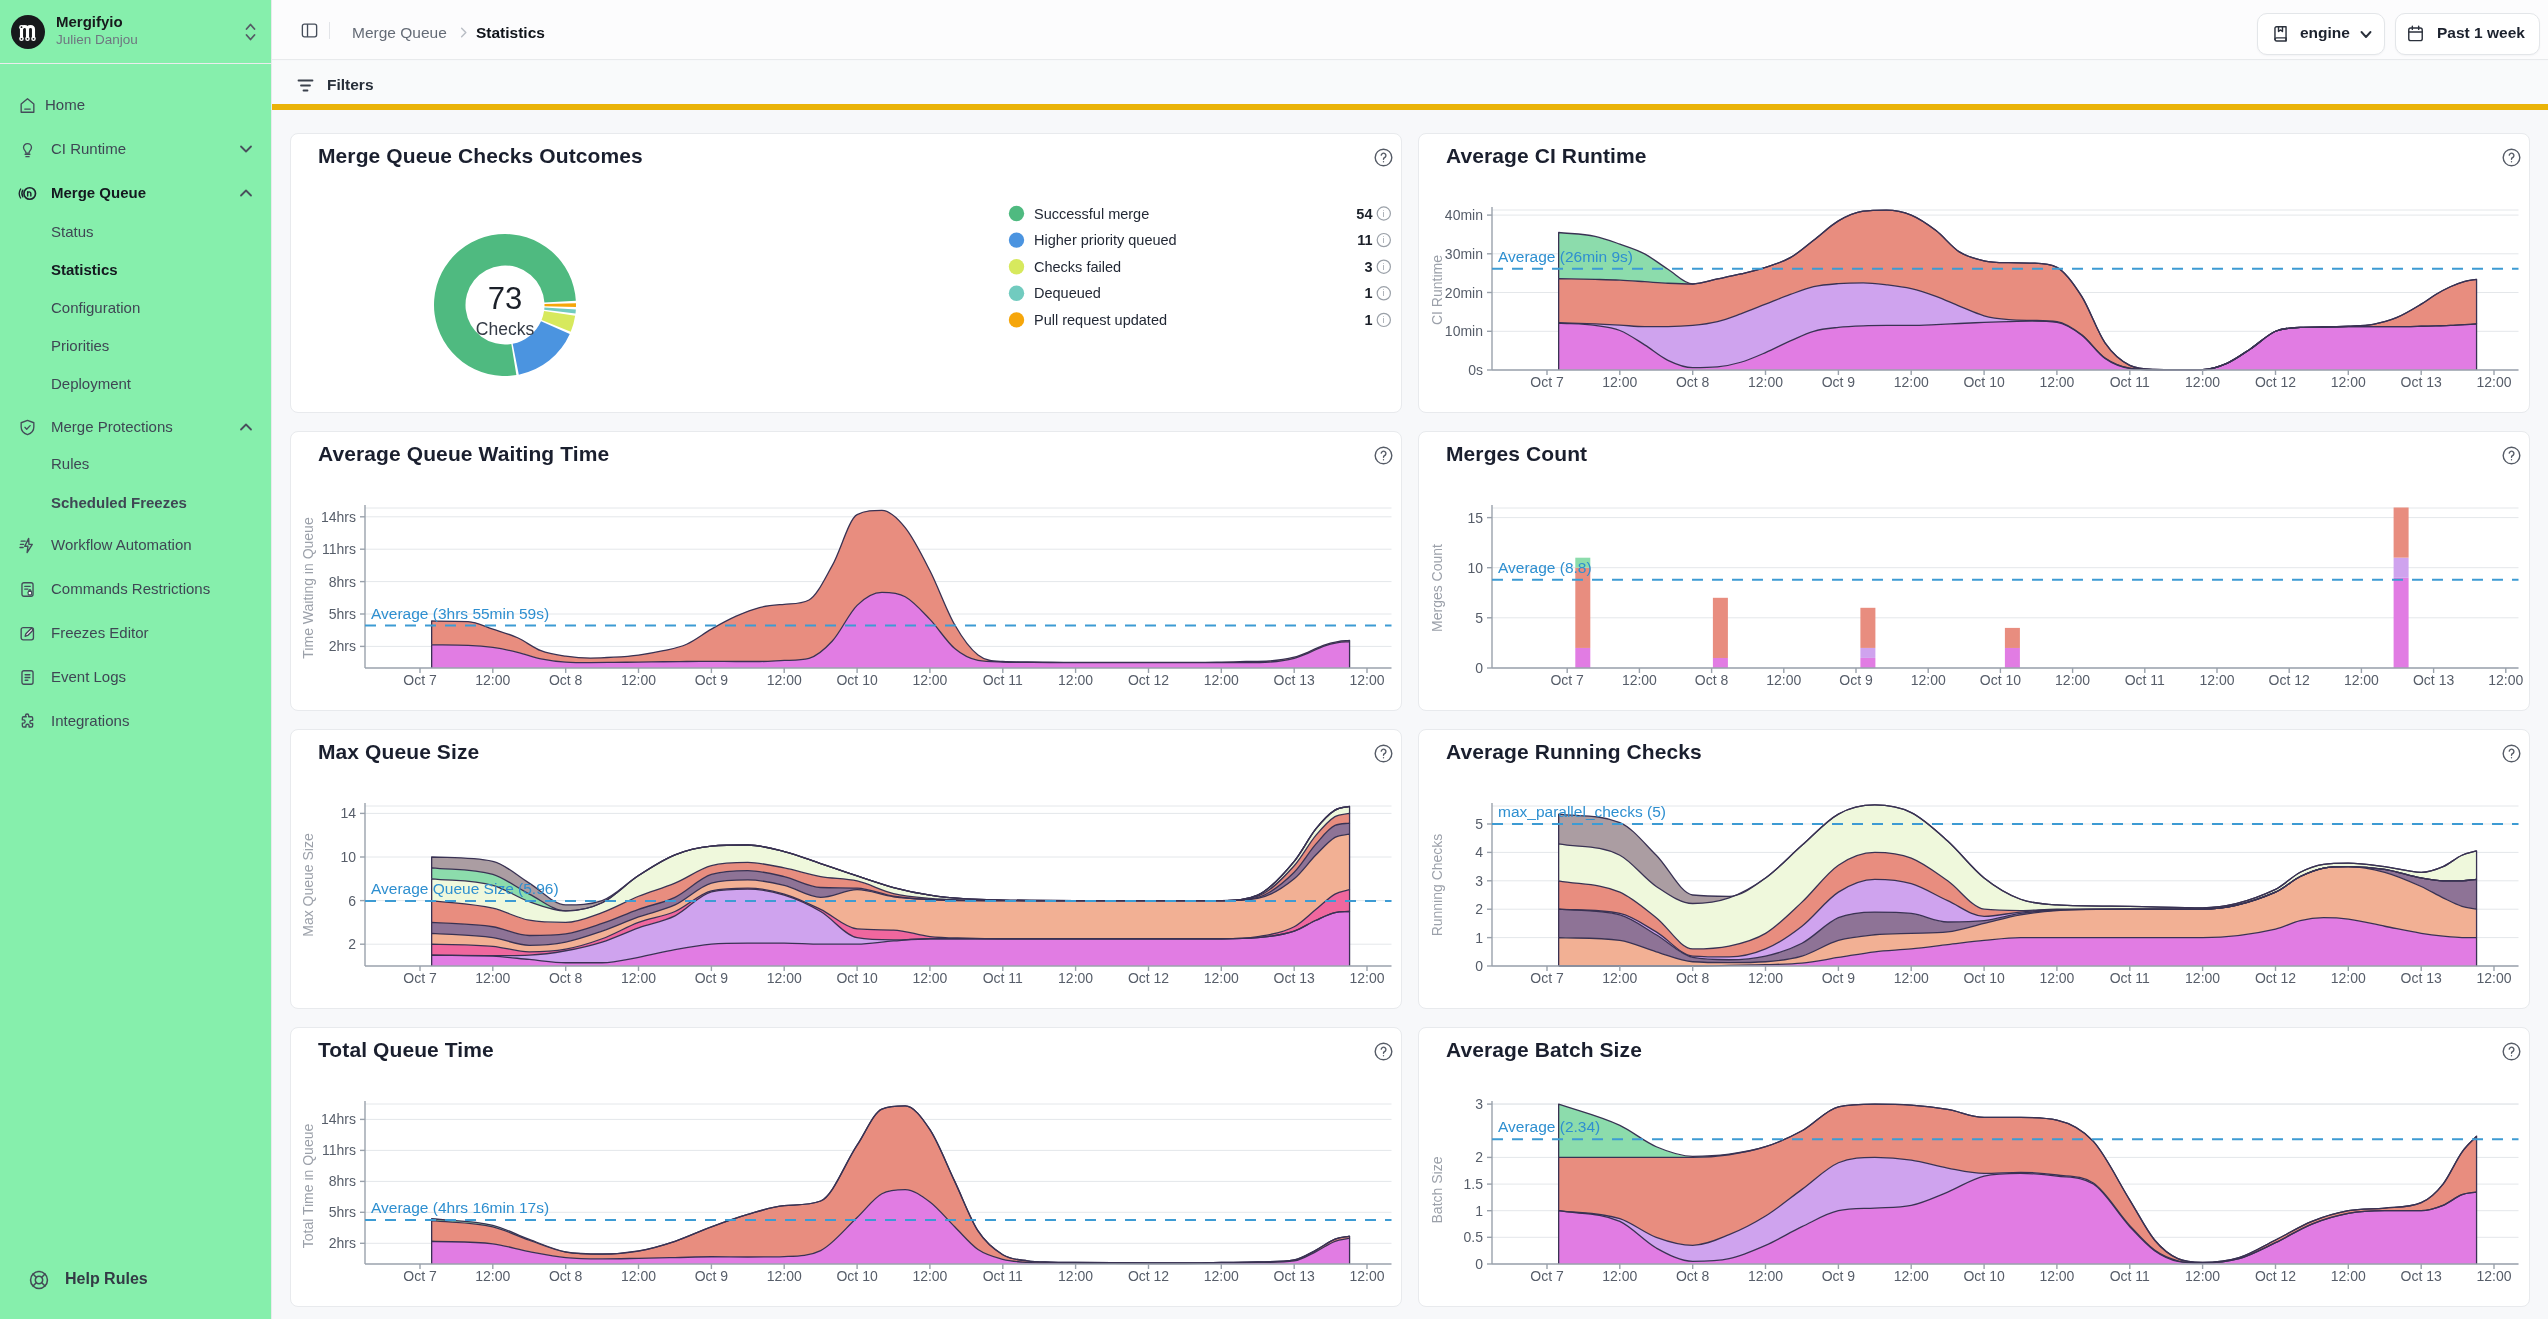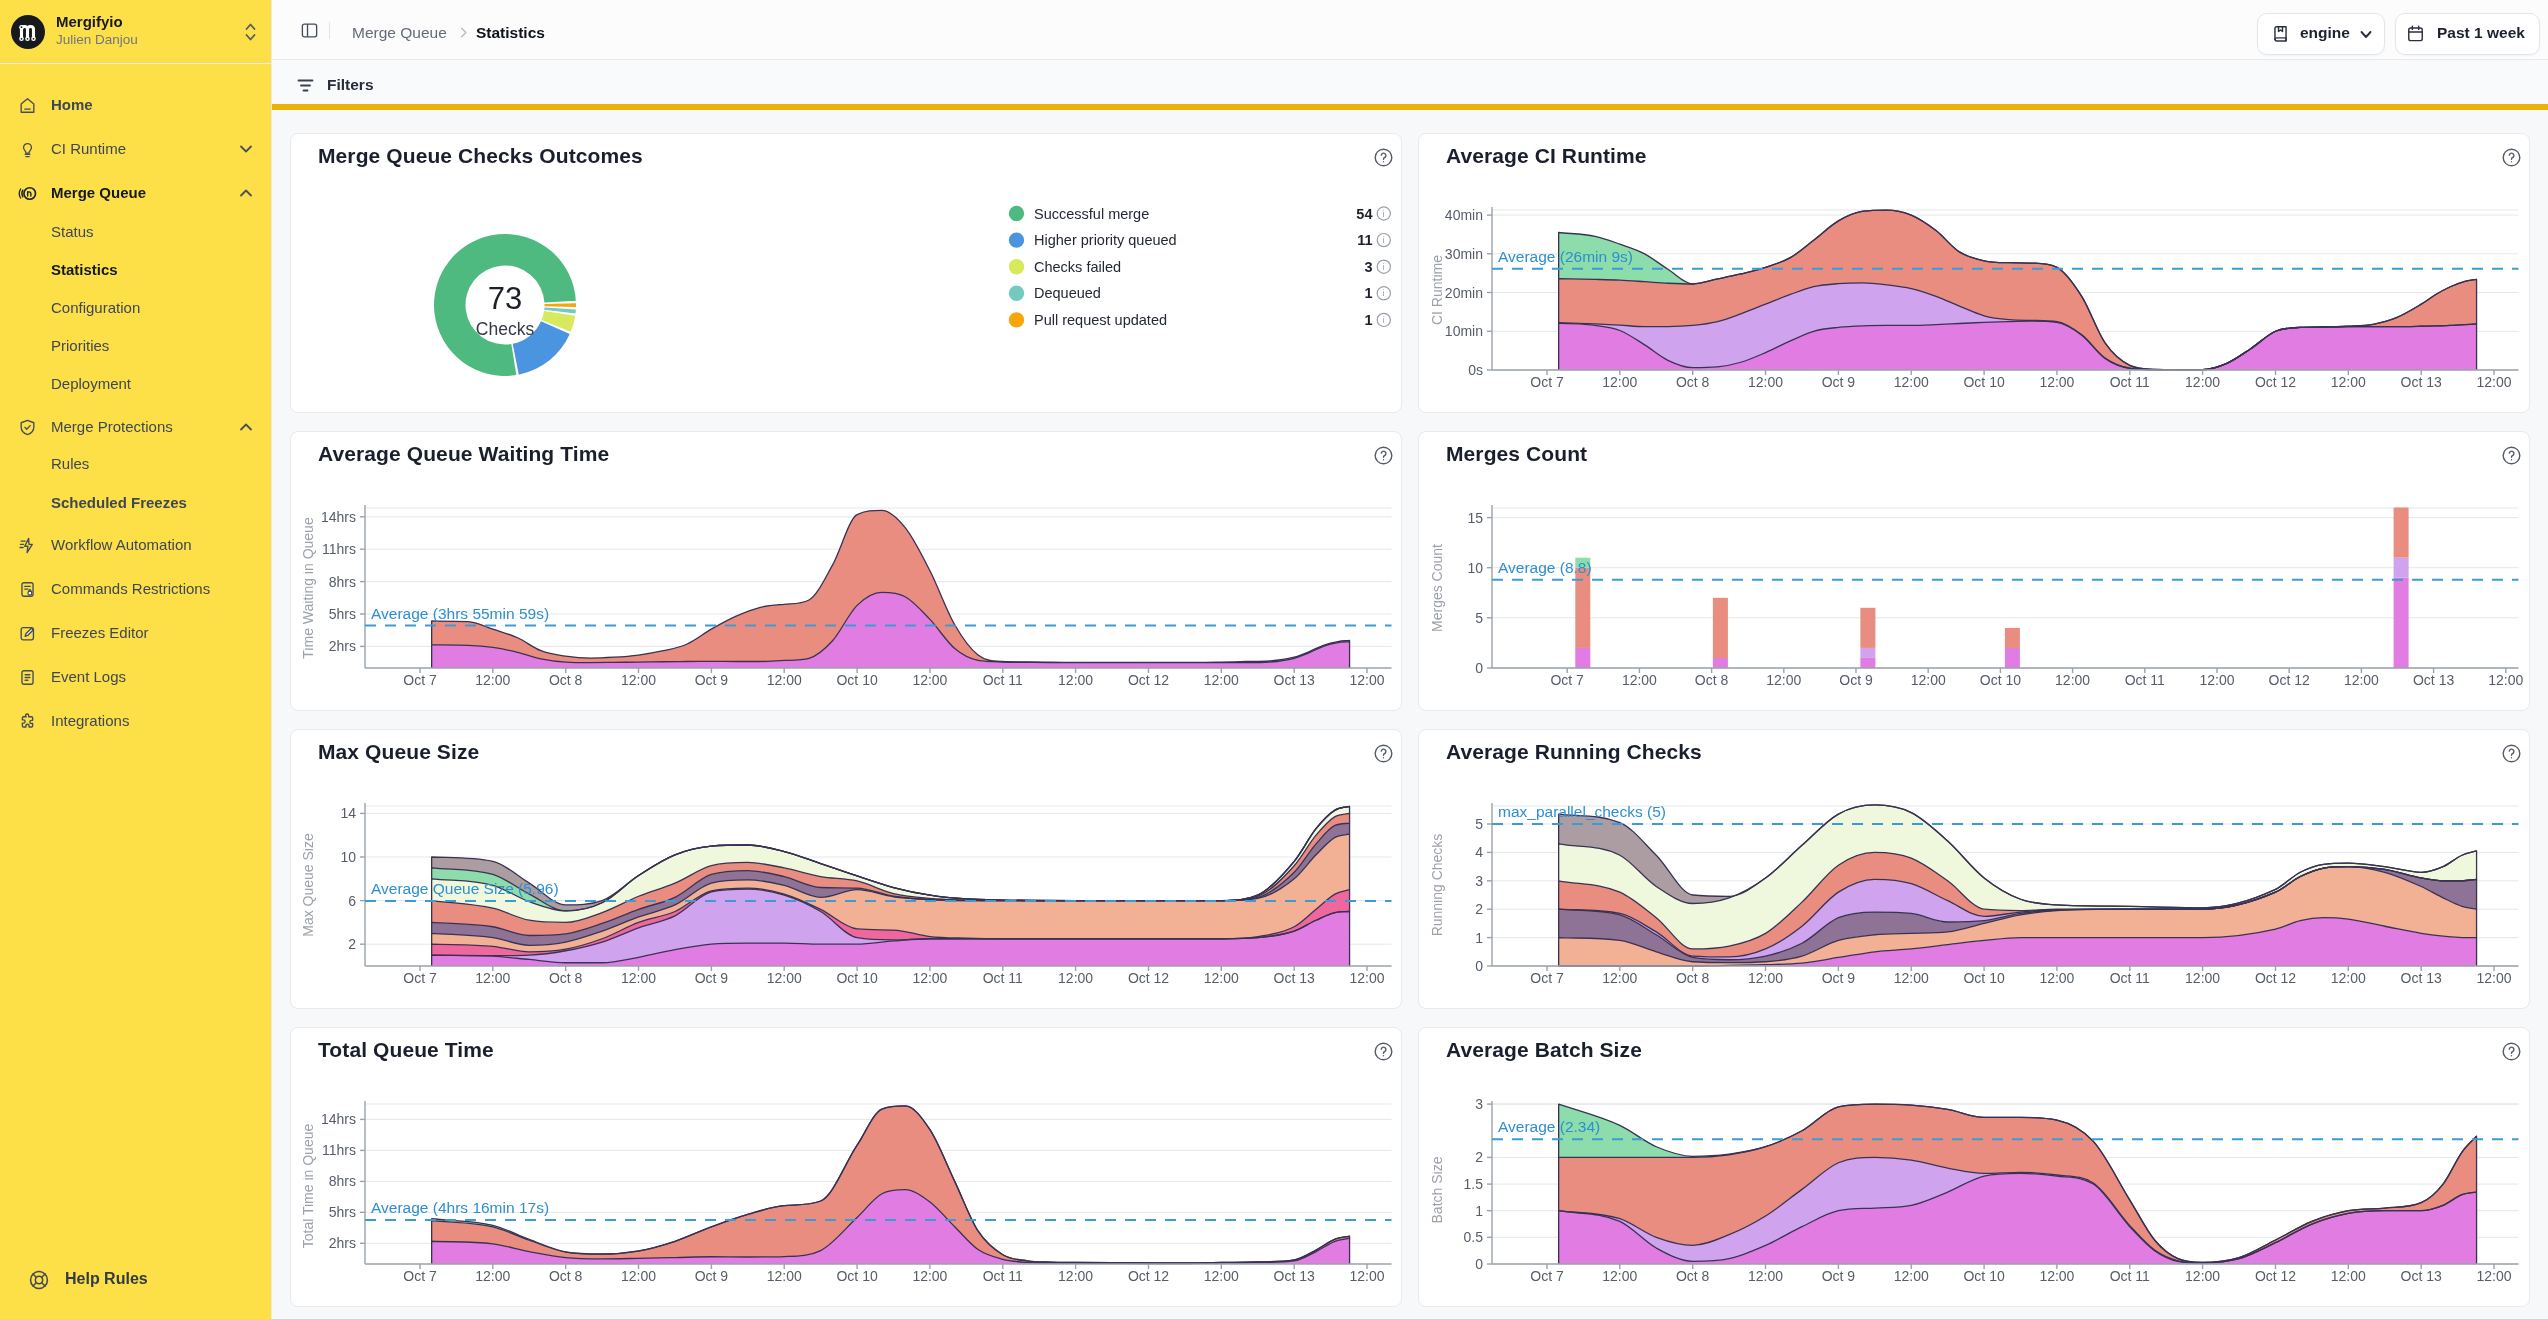--- a/index.html
+++ b/index.html
@@ -1,15 +1,15 @@
 <!DOCTYPE html>
 <html><head><meta charset="utf-8"><style>
 *{margin:0;padding:0;box-sizing:border-box}
 html,body{width:2548px;height:1319px;font-family:"Liberation Sans",sans-serif;background:#f7f8fa;overflow:hidden}
-#sidebar{position:absolute;left:0;top:0;width:272px;height:1319px;background:#fde047;border-right:1px solid #e8eaec}
+#sidebar{position:absolute;left:0;top:0;width:272px;height:1319px;background:#86efac;border-right:1px solid #e8eaec}
 #header{position:absolute;left:272px;top:0;width:2276px;height:60px;background:#fcfcfd;border-bottom:1px solid #e8eaec}
 #filters{position:absolute;left:272px;top:61px;width:2276px;height:49px;background:#f9fafb;border-bottom:6px solid #eab308}
 .card{position:absolute;width:1112px;height:280px;background:#fff;border:1px solid #e8eaed;border-radius:8px}
 .ctitle{position:absolute;left:27px;top:10px;font-size:21px;font-weight:600;color:#1a1f2e;letter-spacing:0.1px}
 .qmark{position:absolute;right:7px;top:13px}
 .navtxt{position:absolute;font-size:15px;color:#3f4754;white-space:nowrap}
 svg.chart{position:absolute}
 </style></head><body>
 <div id="sidebar">
     <svg style="position:absolute;left:11px;top:15px" width="34" height="34" viewBox="0 0 34 34">
@@ -32,21 +32,21 @@
     <div style="position:absolute;left:56px;top:32px;font-size:13.5px;color:#6f7680">Julien Danjou</div>
     <svg style="position:absolute;left:243px;top:21px" width="15" height="22" viewBox="0 0 15 22" fill="none" stroke="#555b65" stroke-width="1.8" stroke-linecap="round" stroke-linejoin="round">
       <path d="M3.5 8 L7.5 3.5 L11.5 8"></path>
       <path d="M3.5 14 L7.5 18.5 L11.5 14"></path>
     </svg>
     <div style="position:absolute;left:0;top:63px;width:272px;height:1px;background:#ececee"></div>
     <svg style="position:absolute;left:18px;top:96px" width="19" height="19" viewBox="0 0 24 24" fill="none" stroke="#444c59" stroke-width="1.7" stroke-linecap="round" stroke-linejoin="round">
       <path d="M4 10 L12 3.5 L20 10 V20.5 H4 Z"></path>
       <path d="M8.5 16.5 H15.5"></path>
     </svg>
-    <div class="navtxt" style="left:51px;top:96px;font-weight:700;color:#3f4754">Home</div>
+    <div class="navtxt" style="left:45px;top:96px;font-weight:400;color:#3f4754">Home</div>
     <svg style="position:absolute;left:18px;top:140px" width="19" height="19" viewBox="0 0 24 24" fill="none" stroke="#444c59" stroke-width="1.7" stroke-linecap="round" stroke-linejoin="round">
       <path d="M9 18 h6"></path>
       <path d="M10 21 h4"></path>
       <path d="M7 9.5 a5 5 0 1 1 10 0 c0 2.2-1.2 3.4-2.2 4.6 -0.6 0.7-0.8 1.4-0.8 2.4 h-4 c0-1-0.2-1.7-0.8-2.4 C8.2 12.9 7 11.7 7 9.5 Z"></path>
     </svg>
     <div class="navtxt" style="left:51px;top:140px;font-weight:400;color:#3f4754">CI Runtime</div>
     <svg style="position:absolute;left:239px;top:143px" width="14" height="12" viewBox="0 0 14 12" fill="none" stroke="#49505c" stroke-width="1.8" stroke-linecap="round" stroke-linejoin="round">
       <path d="M2 3.5 L7 8.5 L12 3.5"></path>
     </svg>
     <svg style="position:absolute;left:18px;top:184px" width="19" height="19" viewBox="0 0 24 24" fill="none" stroke="#1d242e" stroke-width="1.7" stroke-linecap="round" stroke-linejoin="round">

